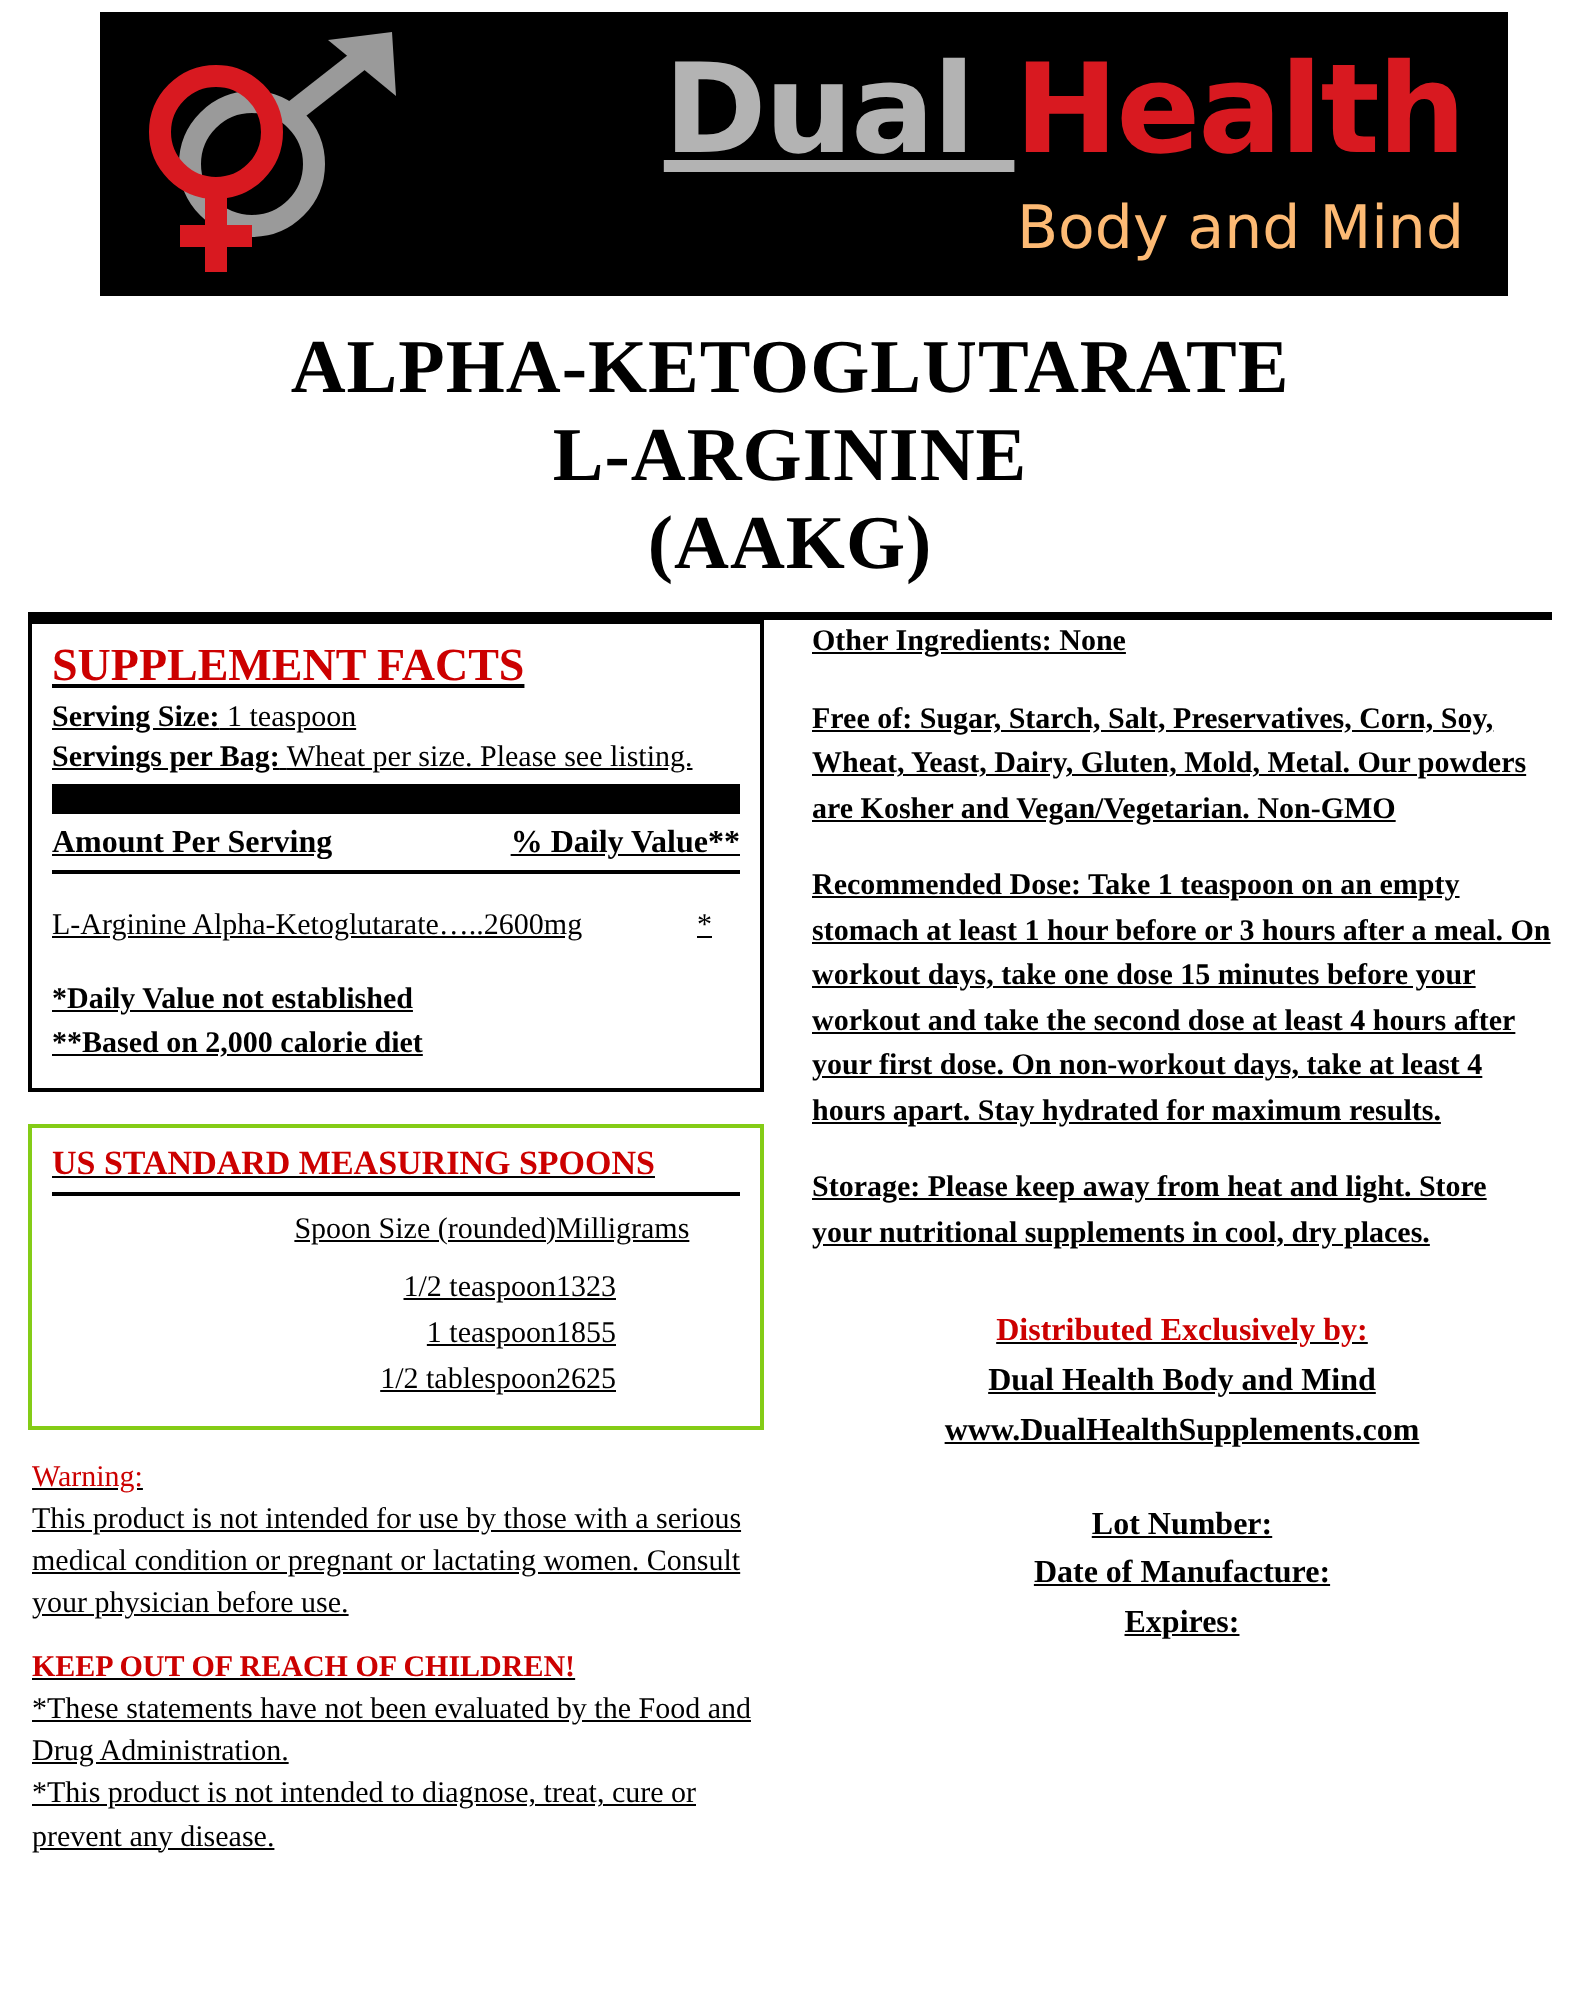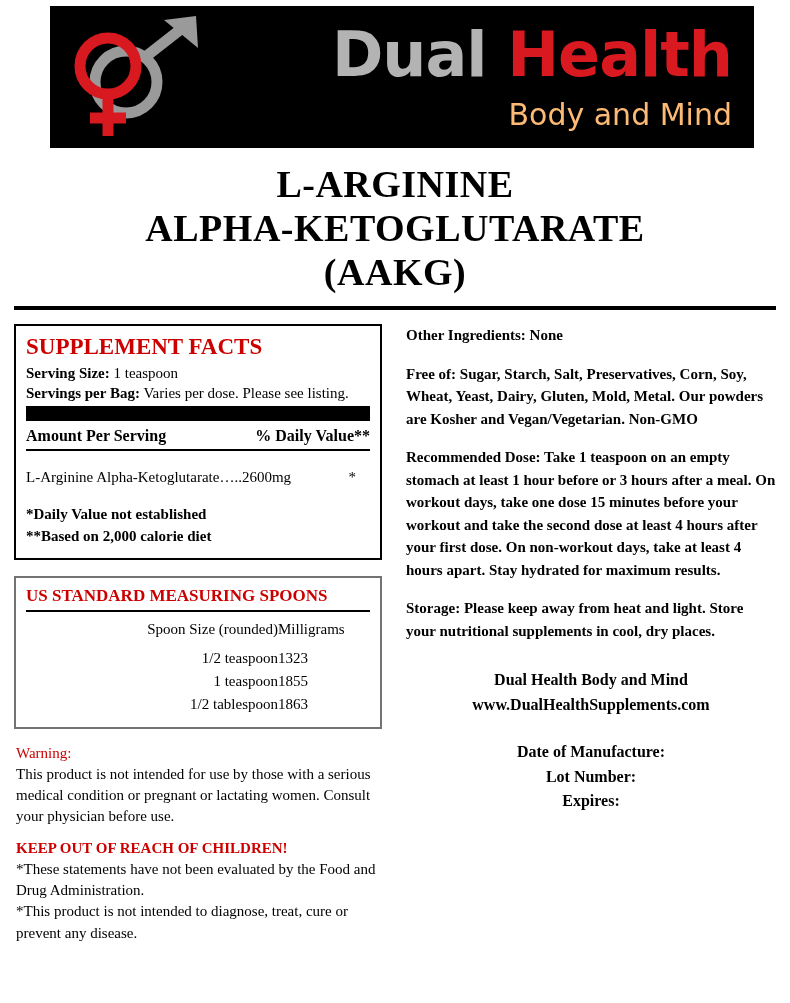--- a/index.html
+++ b/index.html
@@ -43,21 +43,21 @@
     text-align: right;
     padding-right: 22px;
     line-height: 1;
   }
   .brand-main {
     font-family: "DejaVu Sans", sans-serif;
     font-size: 62px;
     font-weight: bold;
     letter-spacing: -1px;
   }
-  .brand-main .dual { color: #b3b3b3; }
+  .brand-main .dual { color: #b3b3b3; text-decoration: underline; }
   .brand-main .health { color: #d81920; }
   .brand-sub {
     font-family: "DejaVu Sans", sans-serif;
     font-size: 30px;
     color: #fdba74;
     margin-top: 14px;
     font-weight: normal;
   }
 
   
@@ -71,24 +71,24 @@
     letter-spacing: 0.5px;
   }
   .rule {
     border-top: 4px solid #000;
     margin: 12px 6px 0 6px;
   }
 
   
   .columns {
     display: flex;
-    margin-top: 14px;
     gap: 18px;
     padding-left: 6px;
     padding-right: 6px;
+    text-decoration: underline;
   }
   .col-left { width: 368px; flex: none; }
   .col-right { flex: 1; padding-left: 6px; }
 
   
   .facts-box {
     border: 2px solid #000;
     padding: 8px 10px 10px 10px;
     box-sizing: border-box;
   }
@@ -126,21 +126,21 @@
   }
   .ingredient-row .star { padding-right: 14px; }
   .note {
     font-size: 15px;
     font-weight: bold;
     line-height: 1.45;
   }
 
   
   .spoons-box {
-    border: 2px solid #737373;
+    border: 2px solid #84cc16;
     padding: 8px 10px 10px 10px;
     margin-top: 16px;
     box-sizing: border-box;
   }
   .spoons-title {
     color: #cc0000;
     font-weight: bold;
     font-size: 17px;
     border-bottom: 2px solid #000;
     padding-bottom: 4px;
@@ -214,40 +214,40 @@
         <line x1="26" y1="106" x2="62" y2="106" stroke="#d81920" stroke-width="11"></line>
       </svg>
     </div>
     <div class="brand">
       <div class="brand-main"><span class="dual">Dual </span><span class="health">Health</span></div>
       <div class="brand-sub">Body and Mind</div>
     </div>
   </div>
 
   <div class="product-title">
+    <div>ALPHA-KETOGLUTARATE</div>
     <div>L-ARGININE</div>
-    <div>ALPHA-KETOGLUTARATE</div>
     <div>(AAKG)</div>
   </div>
 
   <div class="rule"></div>
 
   <div class="columns">
 
     <div class="col-left">
 
       <div class="facts-box">
         <div class="facts-title">SUPPLEMENT FACTS</div>
         <div class="facts-line">
           <span class="lbl">Serving Size:</span>
           <span>1 teaspoon</span>
         </div>
         <div class="facts-line">
           <span class="lbl">Servings per Bag:</span>
-          <span>Varies per dose. Please see listing.</span>
+          <span>Wheat per size. Please see listing.</span>
         </div>
         <div class="blackbar"></div>
         <div class="row-amount">
           <span>Amount Per Serving</span>
           <span>% Daily Value**</span>
         </div>
         <div class="thinrule"></div>
         <div class="ingredient-row">
           <span>L-Arginine Alpha-Ketoglutarate…..2600mg</span>
           <span class="star">*</span>
@@ -265,21 +265,21 @@
         <div class="spoons-row">
           <span>1/2 teaspoon</span>
           <span class="c2">1323</span>
         </div>
         <div class="spoons-row">
           <span>1 teaspoon</span>
           <span class="c2">1855</span>
         </div>
         <div class="spoons-row">
           <span>1/2 tablespoon</span>
-          <span class="c2">1863</span>
+          <span class="c2">2625</span>
         </div>
       </div>
 
       <div class="warning-block">
         <div class="warn-head">Warning:</div>
         <div class="warn-text">This product is not intended for use by those with a serious medical condition or pregnant or lactating women.  Consult your physician before use.</div>
         <div class="gap"></div>
         <div class="warn-head bold">KEEP OUT OF REACH OF CHILDREN!</div>
         <div class="warn-text">*These statements have not been evaluated by the Food and Drug Administration.</div>
         <div class="warn-text">*This product is not intended to diagnose, treat, cure or prevent any disease.</div>
@@ -287,25 +287,26 @@
 
     </div>
 
     <div class="col-right">
       <div class="rtext">Other Ingredients:  None</div>
       <div class="rtext">Free of:  Sugar, Starch, Salt, Preservatives, Corn, Soy, Wheat, Yeast, Dairy, Gluten, Mold, Metal. Our powders are Kosher and Vegan/Vegetarian. Non-GMO</div>
       <div class="rtext">Recommended Dose: Take 1 teaspoon on an empty stomach at least 1 hour before or 3 hours after a meal.  On workout days, take one dose 15 minutes before your workout and take the second dose at least 4 hours after your first dose. On non-workout days, take at least 4 hours apart. Stay hydrated for maximum results.</div>
       <div class="rtext">Storage: Please keep away from heat and light. Store your nutritional supplements in cool, dry places.</div>
 
       <div class="distrib">
+        <div class="head">Distributed Exclusively by:</div>
         <div>Dual Health Body and Mind</div>
         <div>www.DualHealthSupplements.com</div>
       </div>
 
       <div class="lot">
+        <div>Lot Number:</div>
         <div>Date of Manufacture:</div>
-        <div>Lot Number:</div>
         <div>Expires:</div>
       </div>
     </div>
 
   </div>
 </div>
 
 </body></html>

